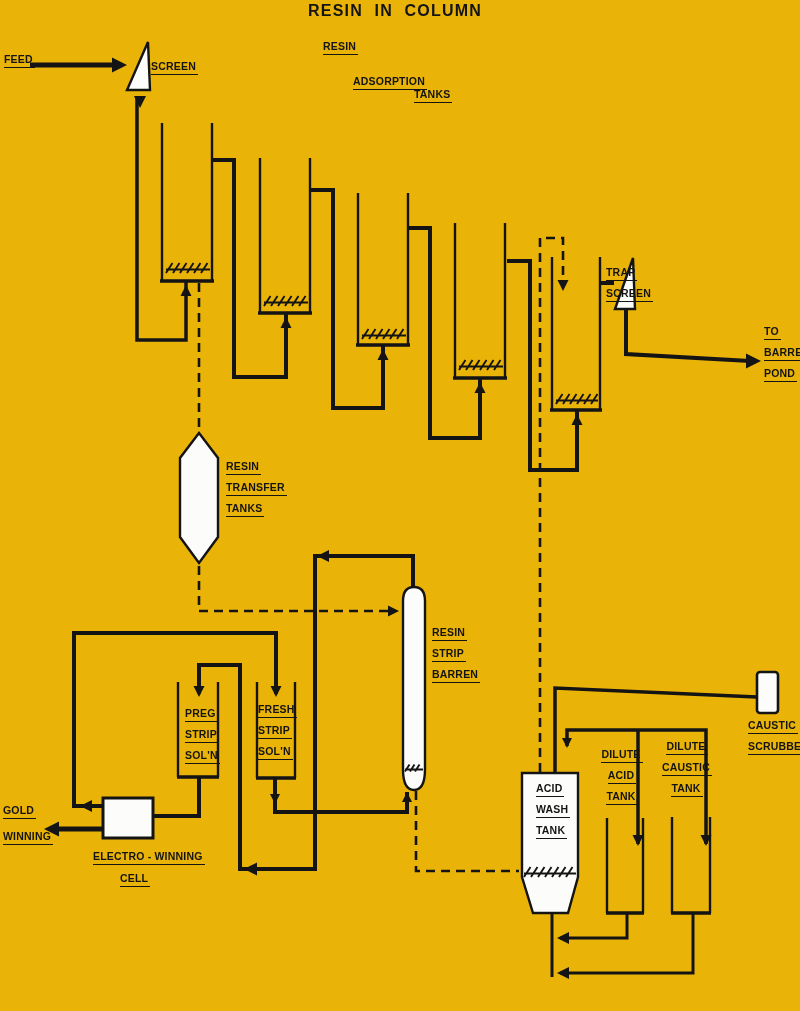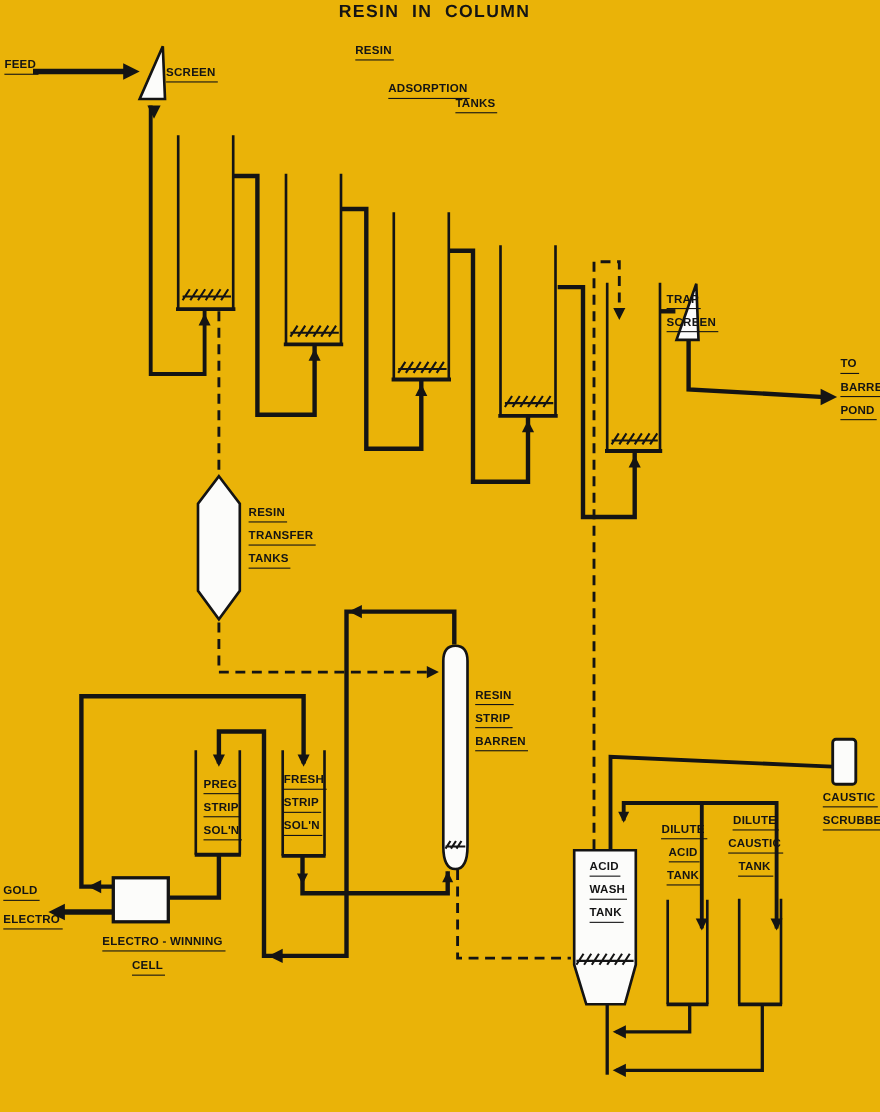--- a/index.html
+++ b/index.html
@@ -159,21 +159,21 @@
   </div>
 
   <div class="lbl" style="left:258px;top:703px">
     <span>FRESH</span>
     <span>STRIP</span>
     <span>SOL'N</span>
   </div>
 
   <div class="lbl wide" style="left:3px;top:804px">
     <span>GOLD</span>
-    <span>ELECTRO</span>
+    <span>WINNING</span>
   </div>
 
   <div class="lbl" style="left:93px;top:850px">
     <span>ELECTRO - WINNING</span>
   </div>
   <div class="lbl" style="left:120px;top:872px">
     <span>CELL</span>
   </div>
 
   <div class="lbl" style="left:536px;top:782px">

